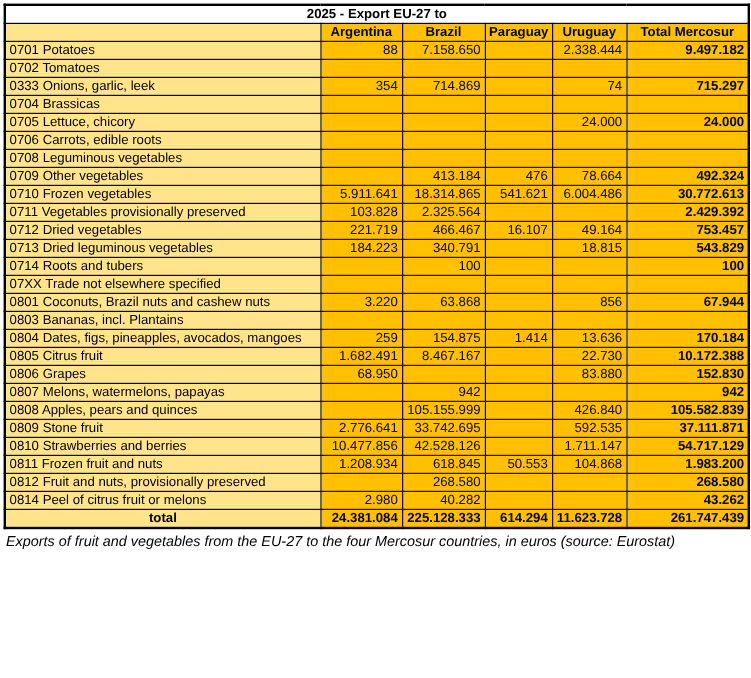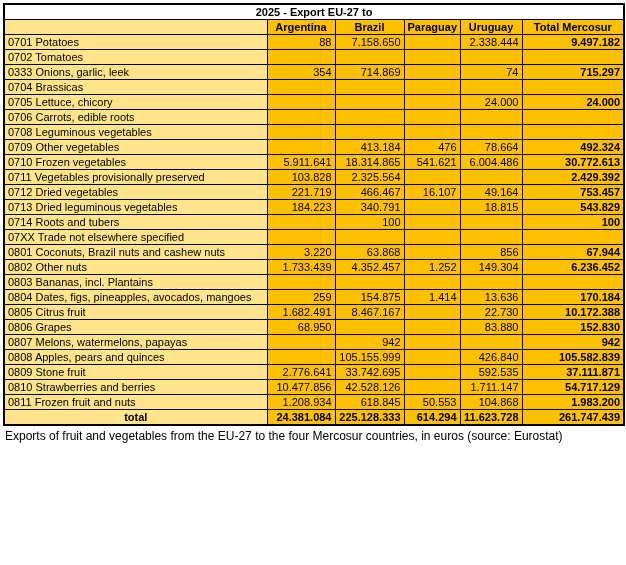--- a/index.html
+++ b/index.html
@@ -66,20 +66,21 @@
     font-weight: bold;
   }
   tr.total-row td.num {
     font-weight: bold;
   }
   .caption {
     font-size: 12px;
     color: #000000;
     padding: 3px 2px;
     white-space: nowrap;
+    font-style: italic;
   }
 </style>
 </head>
 <body>
 
 <div class="page">
   <table class="export-table">
     <colgroup>
       <col style="width:263px">
       <col style="width:68px">
@@ -216,28 +217,20 @@
         </tr>
         <tr>
           <td class="row-label">0801 Coconuts, Brazil nuts and cashew nuts</td>
           <td class="num">3.220</td>
           <td class="num">63.868</td>
           <td class="num"></td>
           <td class="num">856</td>
           <td class="num total-col">67.944</td>
         </tr>
         <tr>
-          <td class="row-label">0802 Other nuts</td>
-          <td class="num">1.733.439</td>
-          <td class="num">4.352.457</td>
-          <td class="num">1.252</td>
-          <td class="num">149.304</td>
-          <td class="num total-col">6.236.452</td>
-        </tr>
-        <tr>
           <td class="row-label">0803 Bananas, incl. Plantains</td>
           <td class="num"></td>
           <td class="num"></td>
           <td class="num"></td>
           <td class="num"></td>
           <td class="num total-col"></td>
         </tr>
         <tr>
           <td class="row-label">0804 Dates, figs, pineapples, avocados, mangoes</td>
           <td class="num">259</td>
@@ -294,20 +287,36 @@
           <td class="num">1.711.147</td>
           <td class="num total-col">54.717.129</td>
         </tr>
         <tr>
           <td class="row-label">0811 Frozen fruit and nuts</td>
           <td class="num">1.208.934</td>
           <td class="num">618.845</td>
           <td class="num">50.553</td>
           <td class="num">104.868</td>
           <td class="num total-col">1.983.200</td>
+        </tr>
+        <tr>
+          <td class="row-label">0812 Fruit and nuts, provisionally preserved</td>
+          <td class="num"></td>
+          <td class="num">268.580</td>
+          <td class="num"></td>
+          <td class="num"></td>
+          <td class="num total-col">268.580</td>
+        </tr>
+        <tr>
+          <td class="row-label">0814 Peel of citrus fruit or melons</td>
+          <td class="num">2.980</td>
+          <td class="num">40.282</td>
+          <td class="num"></td>
+          <td class="num"></td>
+          <td class="num total-col">43.262</td>
         </tr>
       </tbody>
     <tfoot>
       <tr class="total-row">
         <td class="row-label">total</td>
         <td class="num">24.381.084</td>
         <td class="num">225.128.333</td>
         <td class="num">614.294</td>
         <td class="num">11.623.728</td>
         <td class="num total-col">261.747.439</td>

